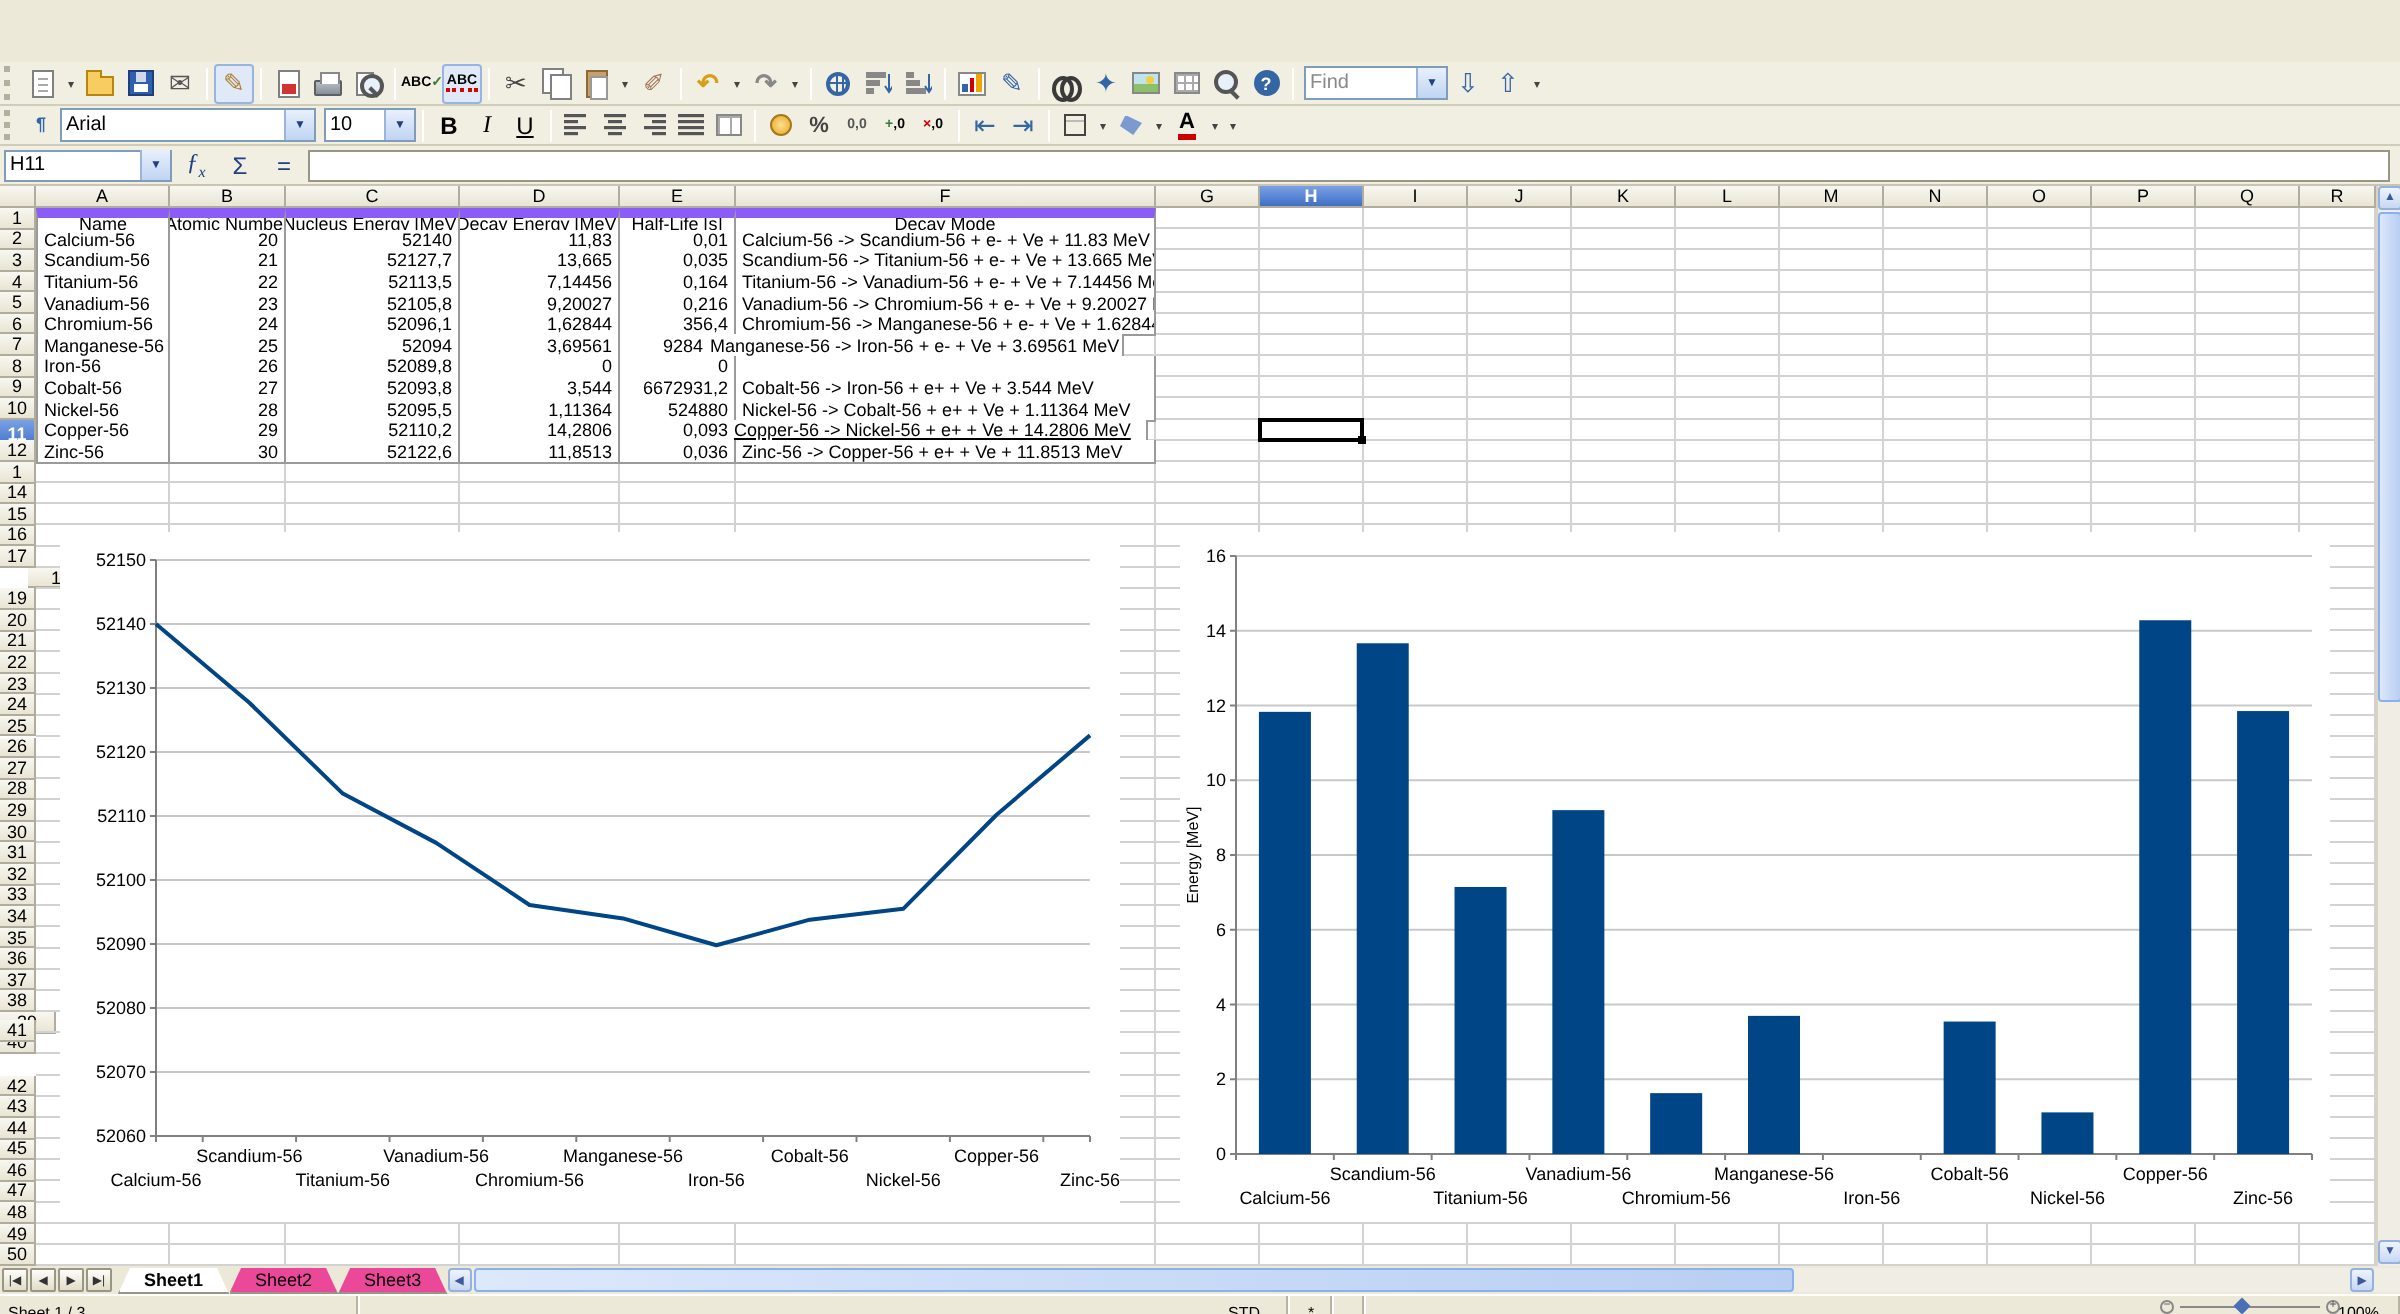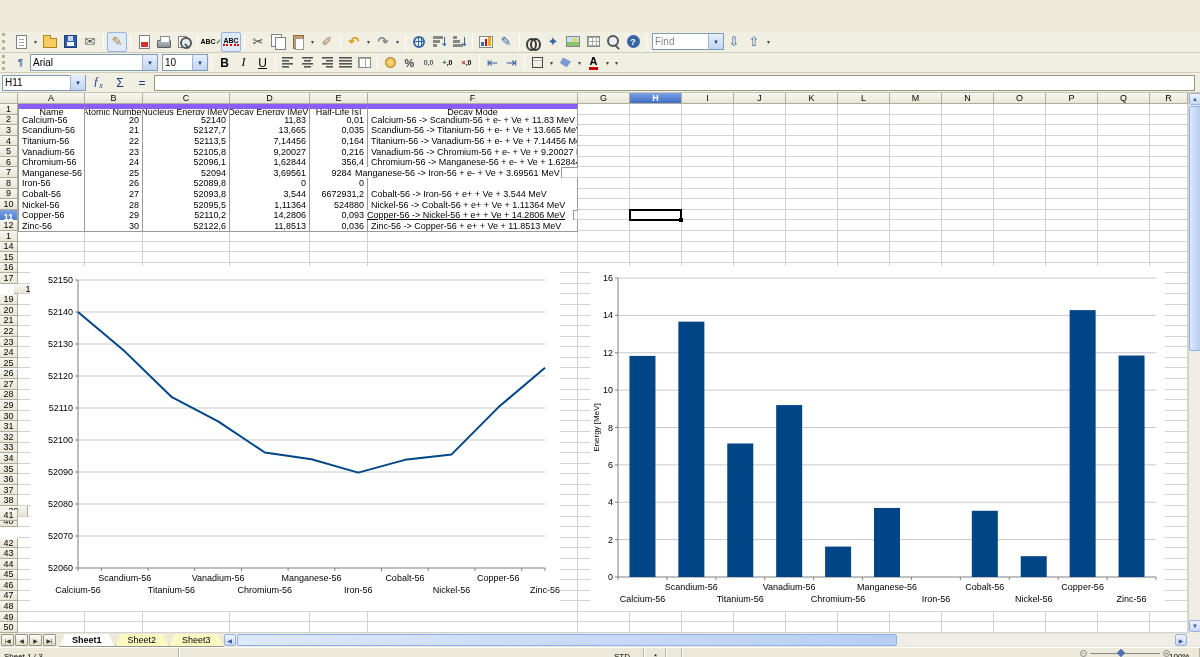--- a/index.html
+++ b/index.html
@@ -117,21 +117,21 @@
   .vscroll { position:absolute; right:0; top:0; width:12px; height:540px; background:#f0eee4; border-left:1px solid #d8d4c4; }
   .sbtn { position:absolute; width:12px; height:12px; background:linear-gradient(180deg,#eef3fd,#c8d8f4); border:1px solid #95b1dd;
     border-radius:2px; color:#3a5a9c; font-size:6px; display:flex; align-items:center; justify-content:center; }
   .sthumb { position:absolute; background:linear-gradient(90deg,#dce8fc,#b8cef2); border:1px solid #8ab0ef; border-radius:2px; }
 
   
   .tabsbar { position:absolute; left:0; top:633px; width:1200px; height:14px; background:#ece9d8; display:flex; align-items:stretch; }
   .navbtn { width:13px; height:12px; margin:1px 0 0 1px; background:linear-gradient(#fdfdfa,#e2ddc8); border:1px solid #9a9685;
     border-radius:1px; font-size:6px; display:flex; align-items:center; justify-content:center; color:#333; flex:none; }
   .stab { height:13px; margin-top:1px; padding:0 12px; display:flex; align-items:center; font-size:9px; border:1px solid #9a9685;
-    border-top:none; background:#fef9c3; clip-path:polygon(6px 0,calc(100% - 6px) 0,100% 100%,0 100%); }
+    border-top:none; background:#ec4899; clip-path:polygon(6px 0,calc(100% - 6px) 0,100% 100%,0 100%); }
   .stab.active { background:#fff; font-weight:bold; }
   .hscroll { position:relative; flex:1; margin-top:1px; height:12px; background:#f0eee4; }
 
   
   .statusbar { position:absolute; left:0; top:647px; width:1200px; height:10px; background:#ece9d8; border-top:1px solid #fff;
     font-size:8px; color:#000; }
   .sseg { position:absolute; top:0; height:16px; display:flex; align-items:center; padding:0 4px;
     border-right:1px solid #fff; box-shadow:inset -1px 0 0 #b8b4a2; }
   .zoomctl { position:absolute; display:flex; align-items:center; gap:3px; height:10px; }
   .ztrack { width:70px; height:1px; background:#888; position:relative; }

